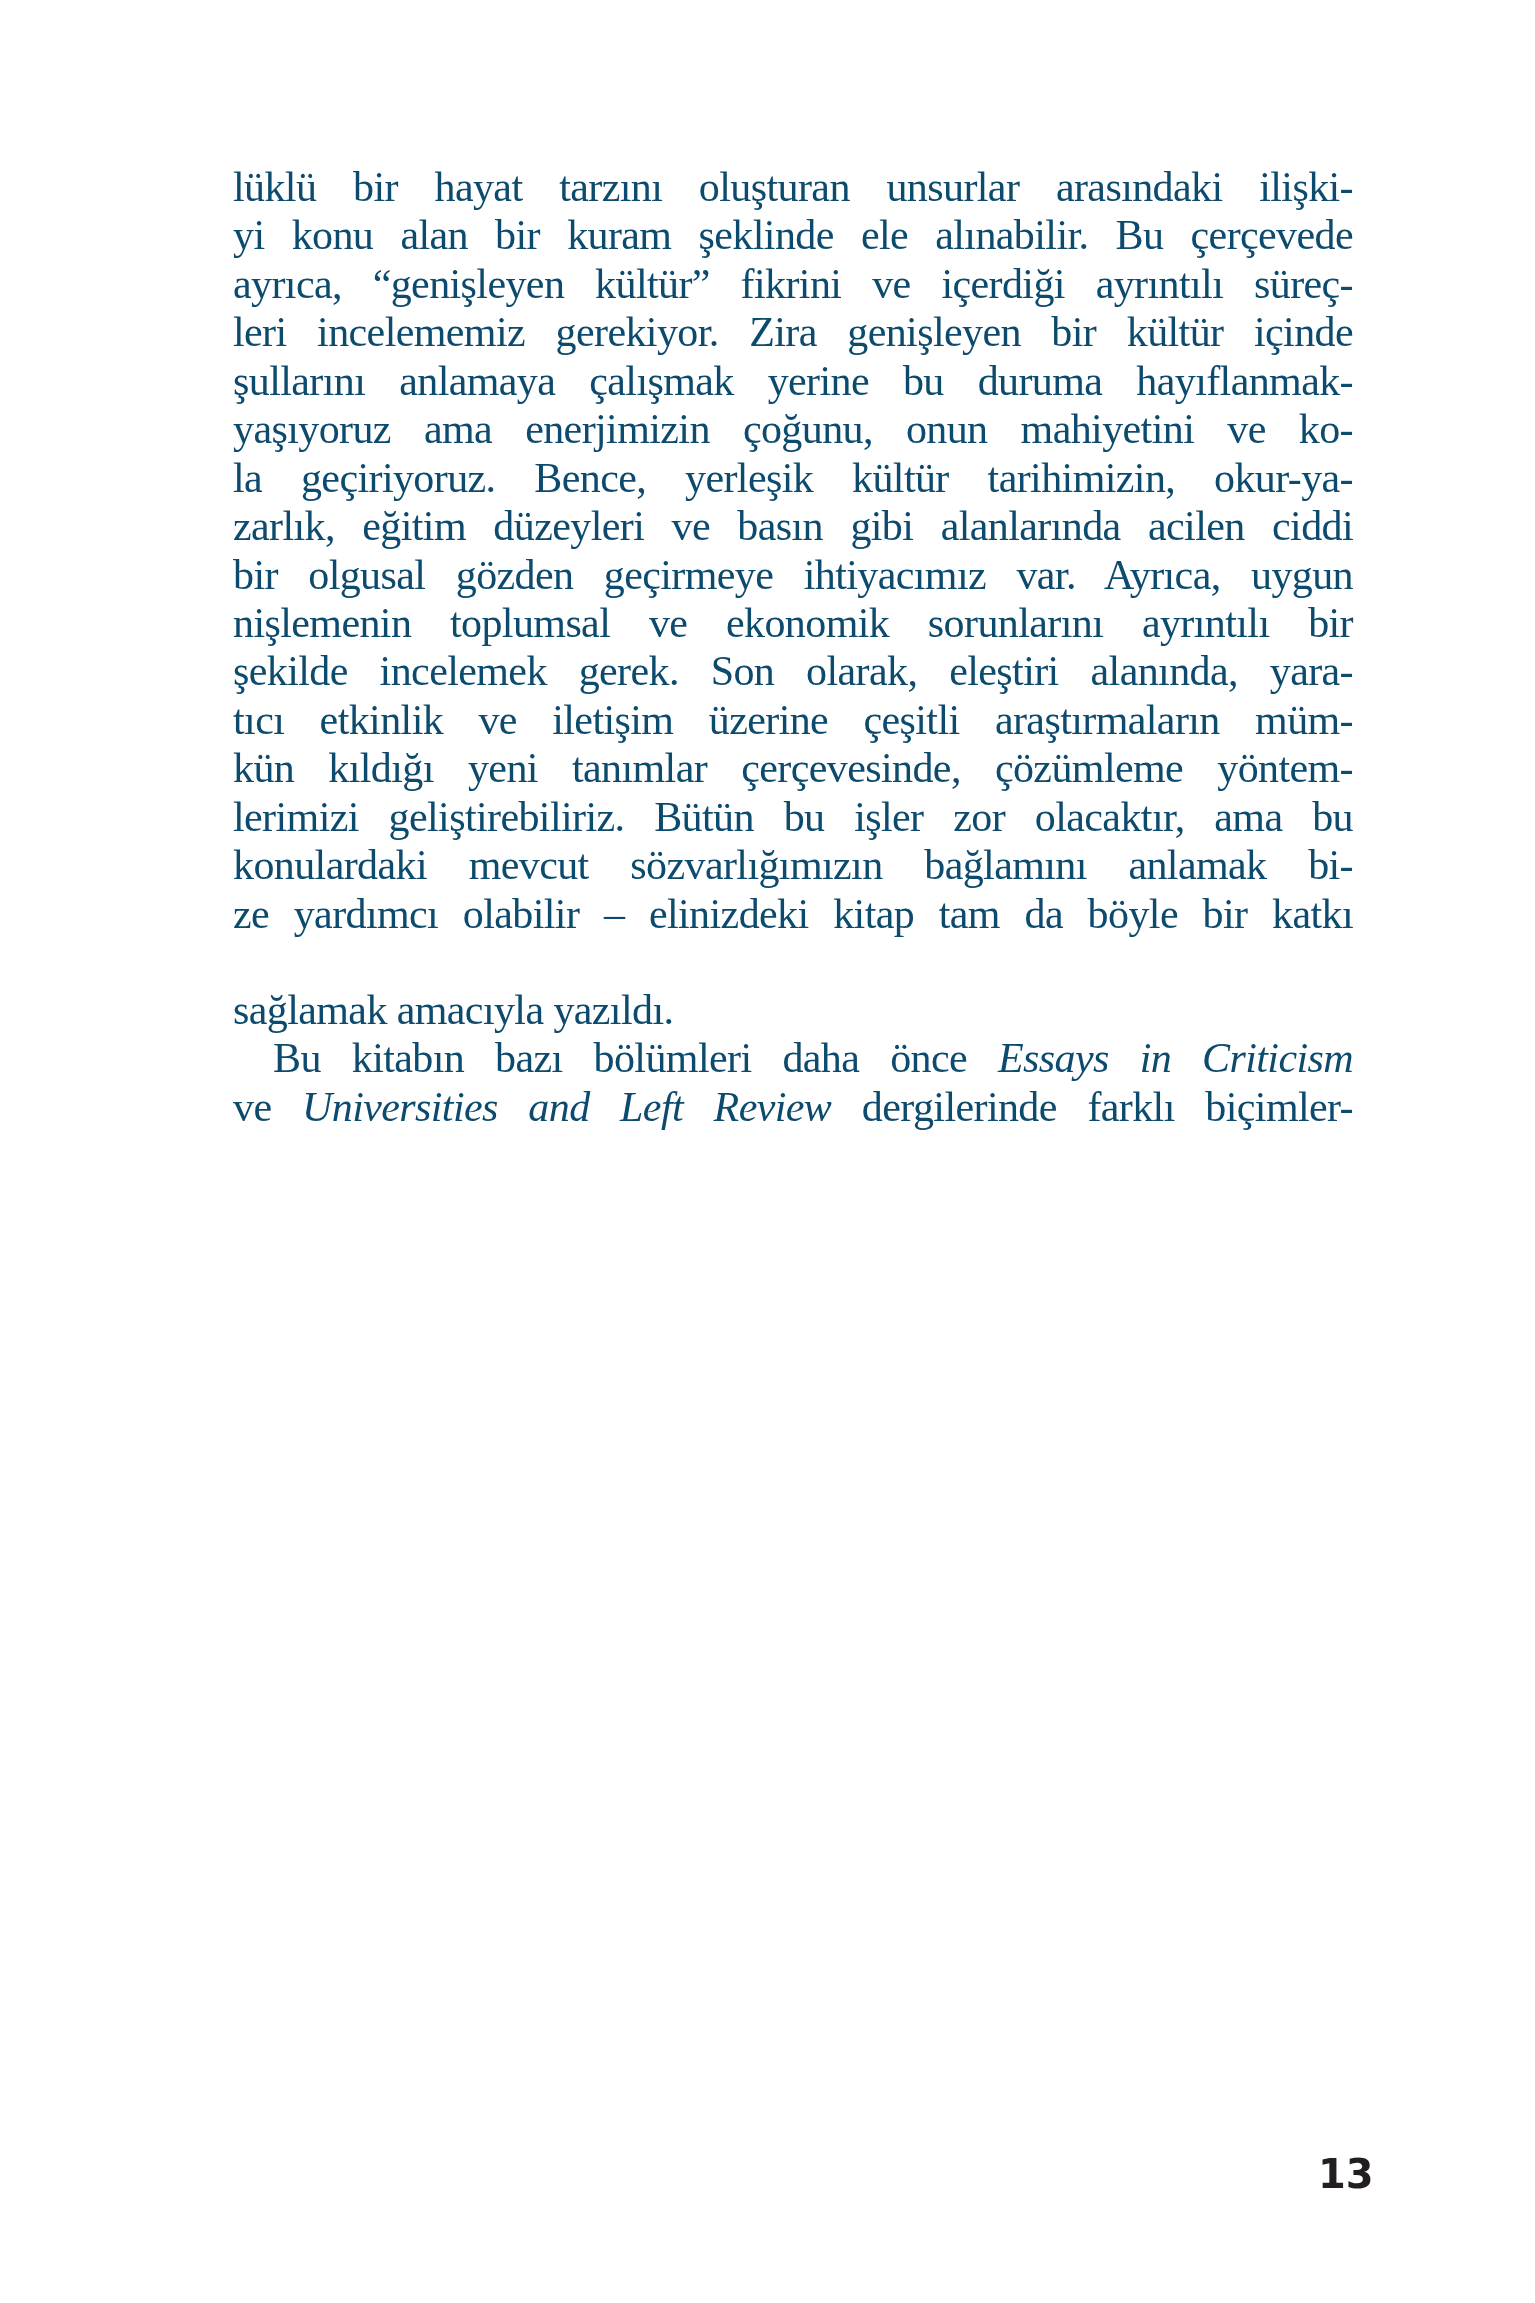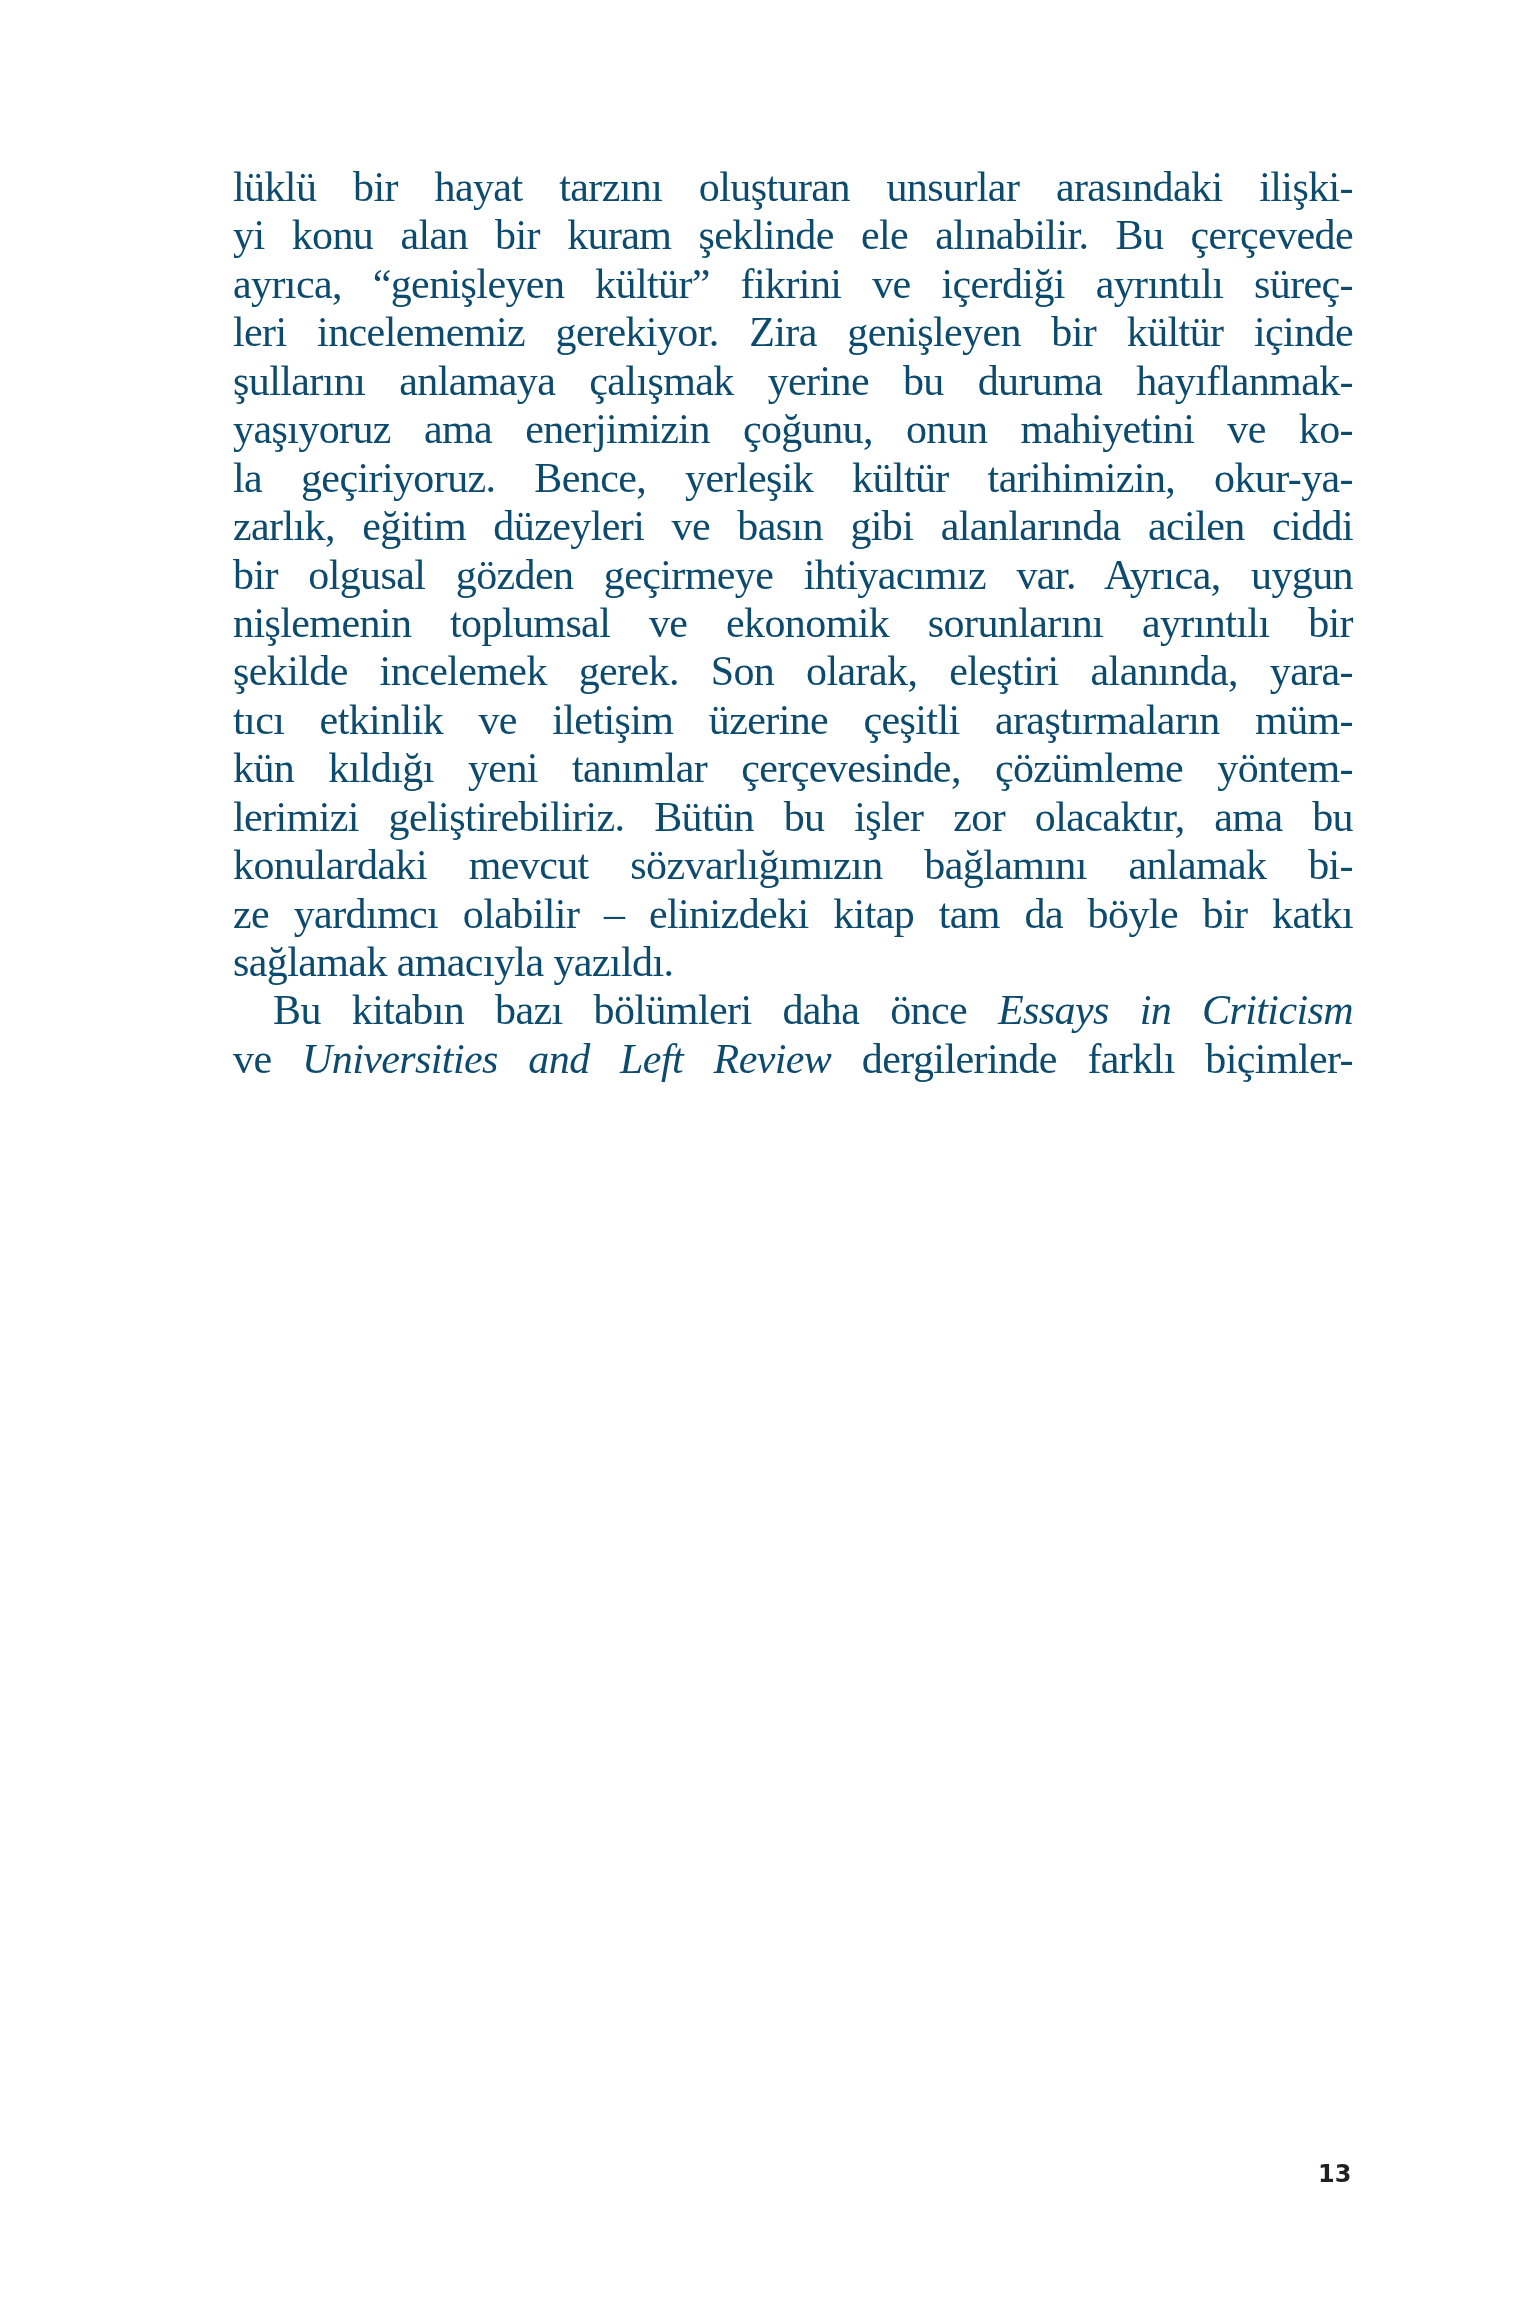--- a/index.html
+++ b/index.html
@@ -33,35 +33,36 @@
     .line {
       display: block;
       white-space: nowrap;
       text-align: justify;
       text-align-last: justify;
       height: 48.45px;
       letter-spacing: -0.6px;
     }
     .line.last {
       text-align-last: left;
+      margin-top: 48px;
     }
     .line.indent {
       padding-left: 40px;
     }
     .it {
       font-style: italic;
       margin-top: 44px;
     }
     .page-number {
       position: absolute;
       left: 1318px;
       top: 2156px;
       font-family: "DejaVu Sans", "Liberation Sans", sans-serif;
       font-weight: bold;
-      font-size: 24px;
+      font-size: 40px;
       line-height: 36px;
       color: #231f20;
     }
   </style>
 </head>
 <body>
 
 <div class="page">
   <div class="text-block">
     <div>

